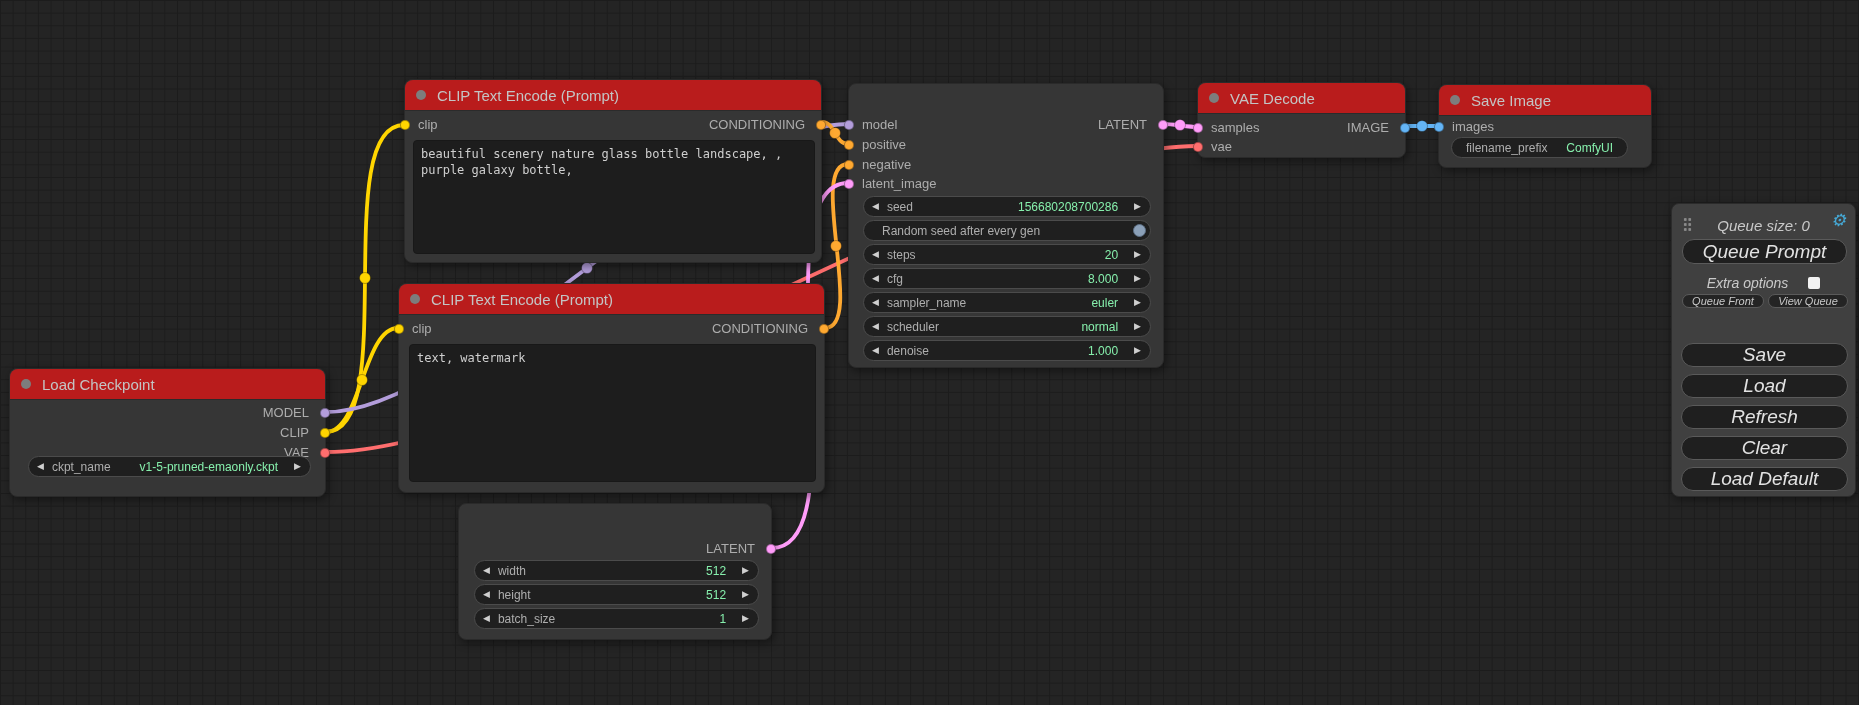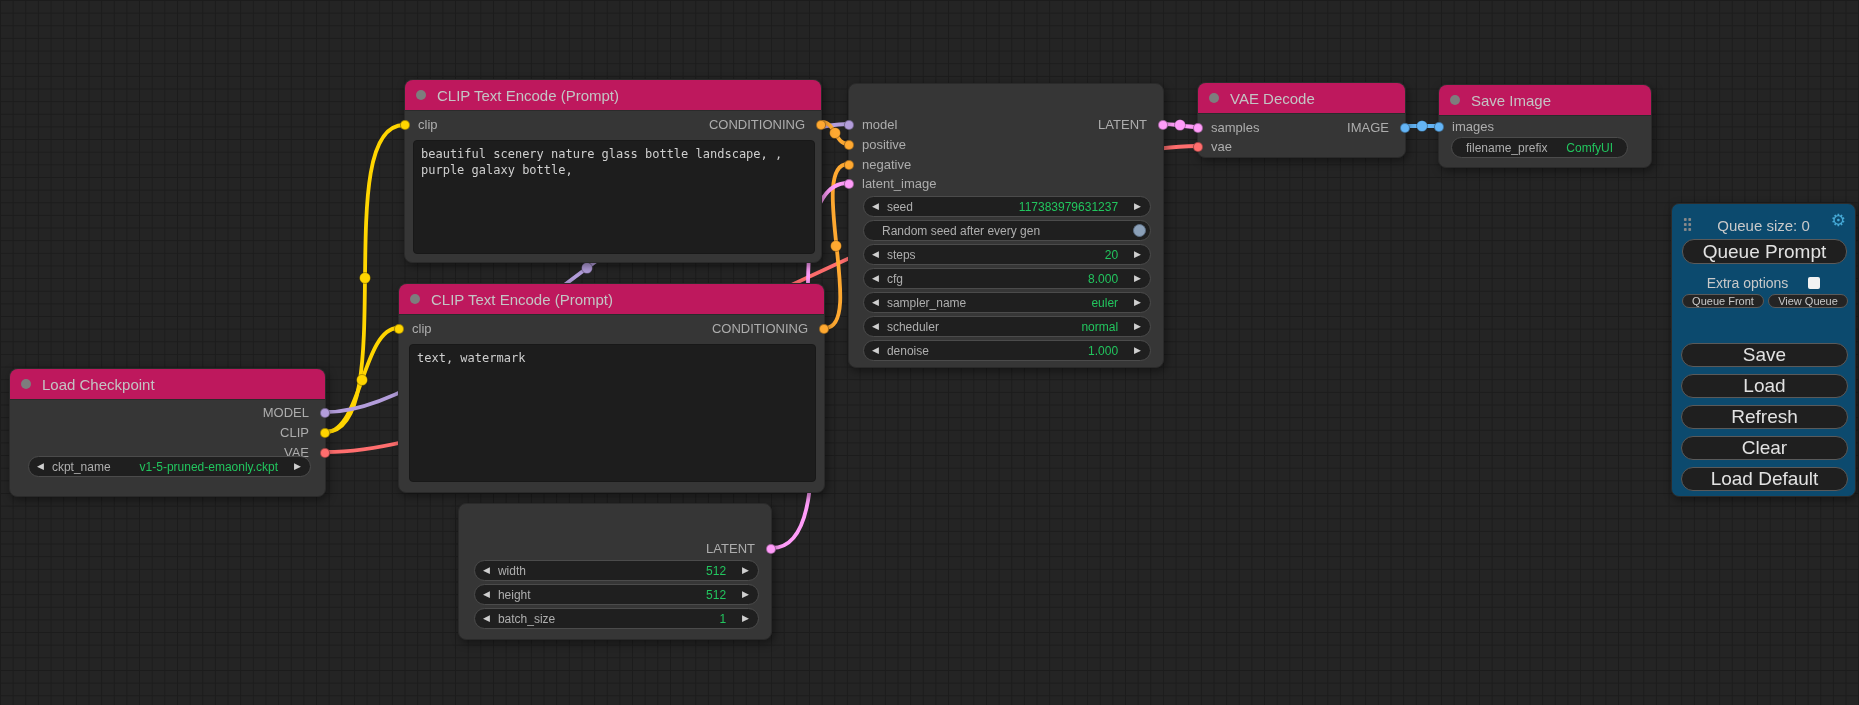--- a/index.html
+++ b/index.html
@@ -11,21 +11,21 @@
       linear-gradient(#1c1c1c 1px, transparent 1px),
       linear-gradient(90deg,#1c1c1c 1px, transparent 1px);
     background-size:12.65px 12.65px;
   }
   #wires{position:absolute;left:0;top:0;z-index:1;}
   .node{
     position:absolute;z-index:2;background:#363636;border:1px solid #2a2a2a;
     border-radius:8px;box-shadow:2px 3px 10px rgba(0,0,0,.45);box-sizing:border-box;
   }
   .node-header{
-    position:absolute;left:0;top:0;right:0;height:30px;background:#be185d;
+    position:absolute;left:0;top:0;right:0;height:30px;background:#b91c1c;
     border-radius:8px 8px 0 0;border-bottom:1px solid #2b2b2b;
     display:flex;align-items:center;
   }
   .title-dot{
     width:10px;height:10px;border-radius:50%;background:#7d7d7d;
     margin-left:11px;flex:0 0 auto;
   }
   .node-title{margin-left:11px;font-size:15px;color:#c4c4c4;white-space:nowrap;}
   .dot{
     position:absolute;width:10px;height:10px;border-radius:50%;
@@ -35,35 +35,35 @@
   .out-label{text-align:right;}
   .c-model{background:#B39DDB}.c-clip{background:#FFD500}.c-vae{background:#FF6E6E}
   .c-cond{background:#FFA931}.c-latent{background:#FF9CF9}.c-image{background:#64B5F6}
   .pill{
     position:absolute;height:21px;background:#1f1f1f;border:1px solid #4b4b4b;
     border-radius:11px;box-sizing:border-box;display:flex;align-items:center;
     font-size:12px;color:#b5b5b5;overflow:hidden;
   }
   .arr{flex:0 0 auto;font-size:9px;color:#cfcfcf;line-height:1;padding:0 8px;cursor:pointer;}
   .plabel{flex:0 0 auto;color:#aeaeae;}
-  .pvalue{flex:1 1 auto;text-align:right;color:#22c55e;padding-right:8px;white-space:nowrap;}
+  .pvalue{flex:1 1 auto;text-align:right;color:#86efac;padding-right:8px;white-space:nowrap;}
   .prompt-box{
     position:absolute;background:#1d1d1d;border:1px solid #181818;border-radius:4px;
     color:#cfcfcf;font-family:"DejaVu Sans Mono",monospace;font-size:12px;line-height:16px;
     padding:5px 7px;box-sizing:border-box;resize:none;outline:none;white-space:pre-wrap;
   }
   .toggle-circle{
     flex:0 0 auto;width:13px;height:13px;border-radius:50%;background:#8ba0b8;
     border:1px solid #5f7186;box-sizing:border-box;margin:0 4px 0 2px;cursor:pointer;
   }
   
   #queue-panel{
     position:absolute;left:1671px;top:203px;width:185px;height:294px;z-index:3;
-    background:#0c4a6e;border:1px solid #2b2b2b;border-radius:8px;
-    box-shadow:2px 3px 10px rgba(0,0,0,.45);box-sizing:border-box;
+    background:#404040;border:1px solid #2b2b2b;border-radius:8px;
+    box-shadow:2px 3px 10px rgba(0,0,0,.45);box-sizing:border-box;font-style:italic;
   }
   .qp-abs{position:absolute;box-sizing:border-box;}
   .qbtn{
     background:#1f1f1f;border:1px solid #5a5a5a;border-radius:12px;color:#e2e2e2;
     display:flex;align-items:center;justify-content:center;cursor:pointer;white-space:nowrap;
   }
   .qbtn-big{font-size:19px;}
   .qbtn-small{font-size:11px;border-radius:9px;color:#c8c8c8;background:#242424;}
   #drag-handle{
     width:9px;height:15px;
@@ -154,21 +154,21 @@
   <div class="dot c-cond" style="left:-5px;top:76px;"></div>
   <span class="slot-label" style="left:13px;top:73px;">negative</span>
   <div class="dot c-latent" style="left:-5px;top:95px;"></div>
   <span class="slot-label" style="left:13px;top:92px;">latent_image</span>
   <span class="slot-label out-label" style="right:16px;top:33px;">LATENT</span>
   <div class="dot c-latent" style="right:-5px;top:36px;"></div>
 
   <div class="pill" style="left:14px;top:112px;width:288px;">
     <span class="arr">◀</span>
     <span class="plabel">seed</span>
-    <span class="pvalue">117383979631237</span>
+    <span class="pvalue">156680208700286</span>
     <span class="arr" style="padding-right:9px;">▶</span>
   </div>
   <div class="pill" style="left:14px;top:136px;width:288px;">
     <span class="plabel" style="padding-left:18px;">Random seed after every gen</span>
     <span class="pvalue" style="padding-right:5px;margin-top:32px;">enabled</span>
     <span class="toggle-circle"></span>
   </div>
   <div class="pill" style="left:14px;top:160px;width:288px;">
     <span class="arr">◀</span>
     <span class="plabel">steps</span>

